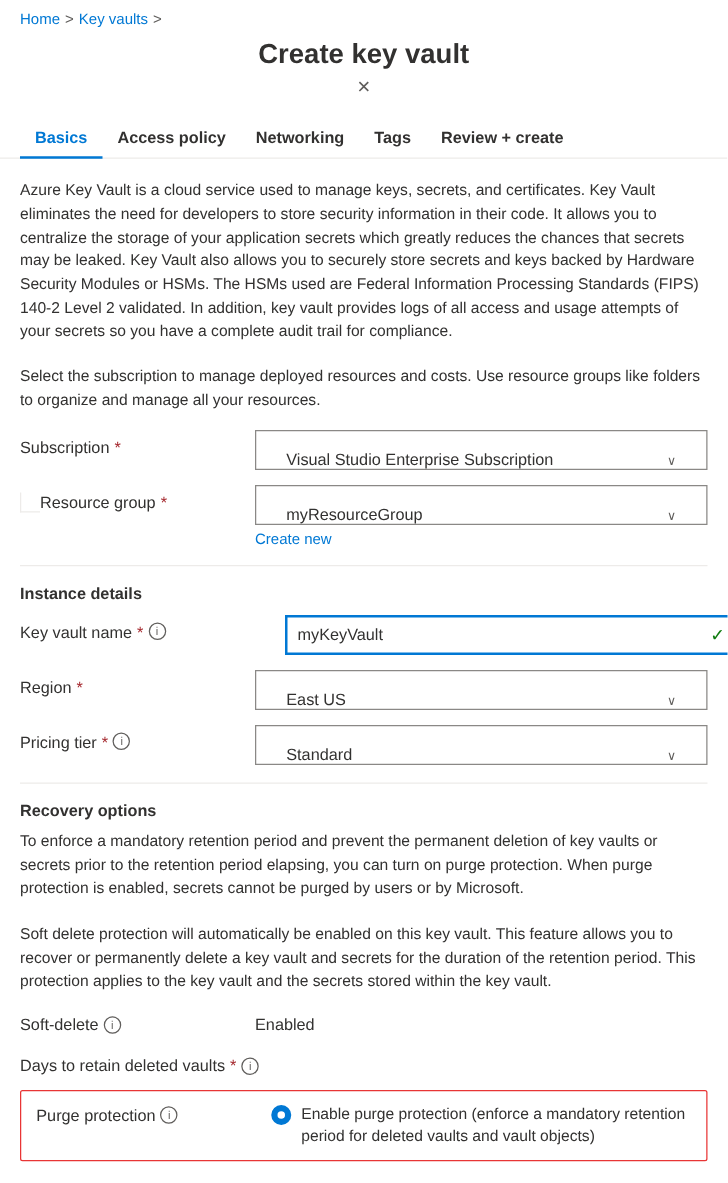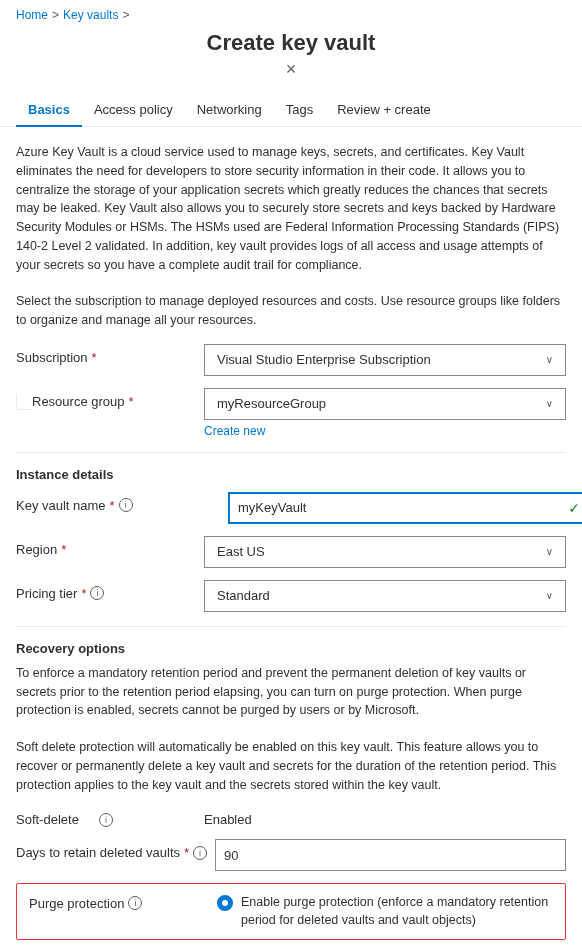--- a/index.html
+++ b/index.html
@@ -57,20 +57,21 @@
       gap: 0;
     }
     .tab {
       padding: 8px 12px;
       font-size: 13px;
       cursor: pointer;
       color: #323130;
       border-bottom: 2px solid transparent;
       margin-bottom: -1px;
       white-space: nowrap;
+      font-weight: bold;
     }
     .tab.active {
       color: #0078d4;
       border-bottom: 2px solid #0078d4;
       font-weight: 600;
     }
 
     .content {
       padding: 16px 16px;
     }
@@ -132,23 +133,23 @@
     .form-control-wrapper {
       flex: 1;
     }
 
     .select-control {
       width: 100%;
       height: 32px;
       border: 1px solid #8a8886;
       background: #fff;
       display: flex;
-      align-items: center;
+      align-items: flex-end;
       justify-content: space-between;
-      padding: 0 12px;
+      padding: 0 24px;
       cursor: pointer;
       font-size: 13px;
       color: #323130;
     }
     .select-control .chevron {
       font-size: 10px;
       color: #605e5c;
     }
 
     .input-control {
@@ -223,21 +224,21 @@
       margin-bottom: 12px;
       gap: 8px;
     }
     .soft-delete-label {
       min-width: 180px;
       font-size: 13px;
       color: #323130;
       padding-top: 0;
       display: flex;
       align-items: center;
-      gap: 20px;
+      gap: 4px;
       flex-shrink: 0;
     }
     .soft-delete-value {
       font-size: 13px;
       color: #323130;
       padding-top: 0;
     }
 
     .input-number {
       width: 100%;
@@ -424,23 +425,20 @@
     </div>
     <div class="soft-delete-value">Enabled</div>
   </div>
 
   <div class="form-row">
     <div class="form-label">
       <span>Days to retain deleted vaults</span>
       <span class="required-star">*</span>
       <span class="info-icon">i</span>
     </div>
-    <div class="form-control-wrapper">
-      <input class="input-number" type="number" value="90" style="">
-    </div>
   </div>
 
   <div class="purge-section">
     <div class="purge-row">
       <div class="purge-label-col">
         <span>Purge protection</span>
         <span class="info-icon">i</span>
       </div>
       <div class="purge-options-col">
         <div class="radio-option">

